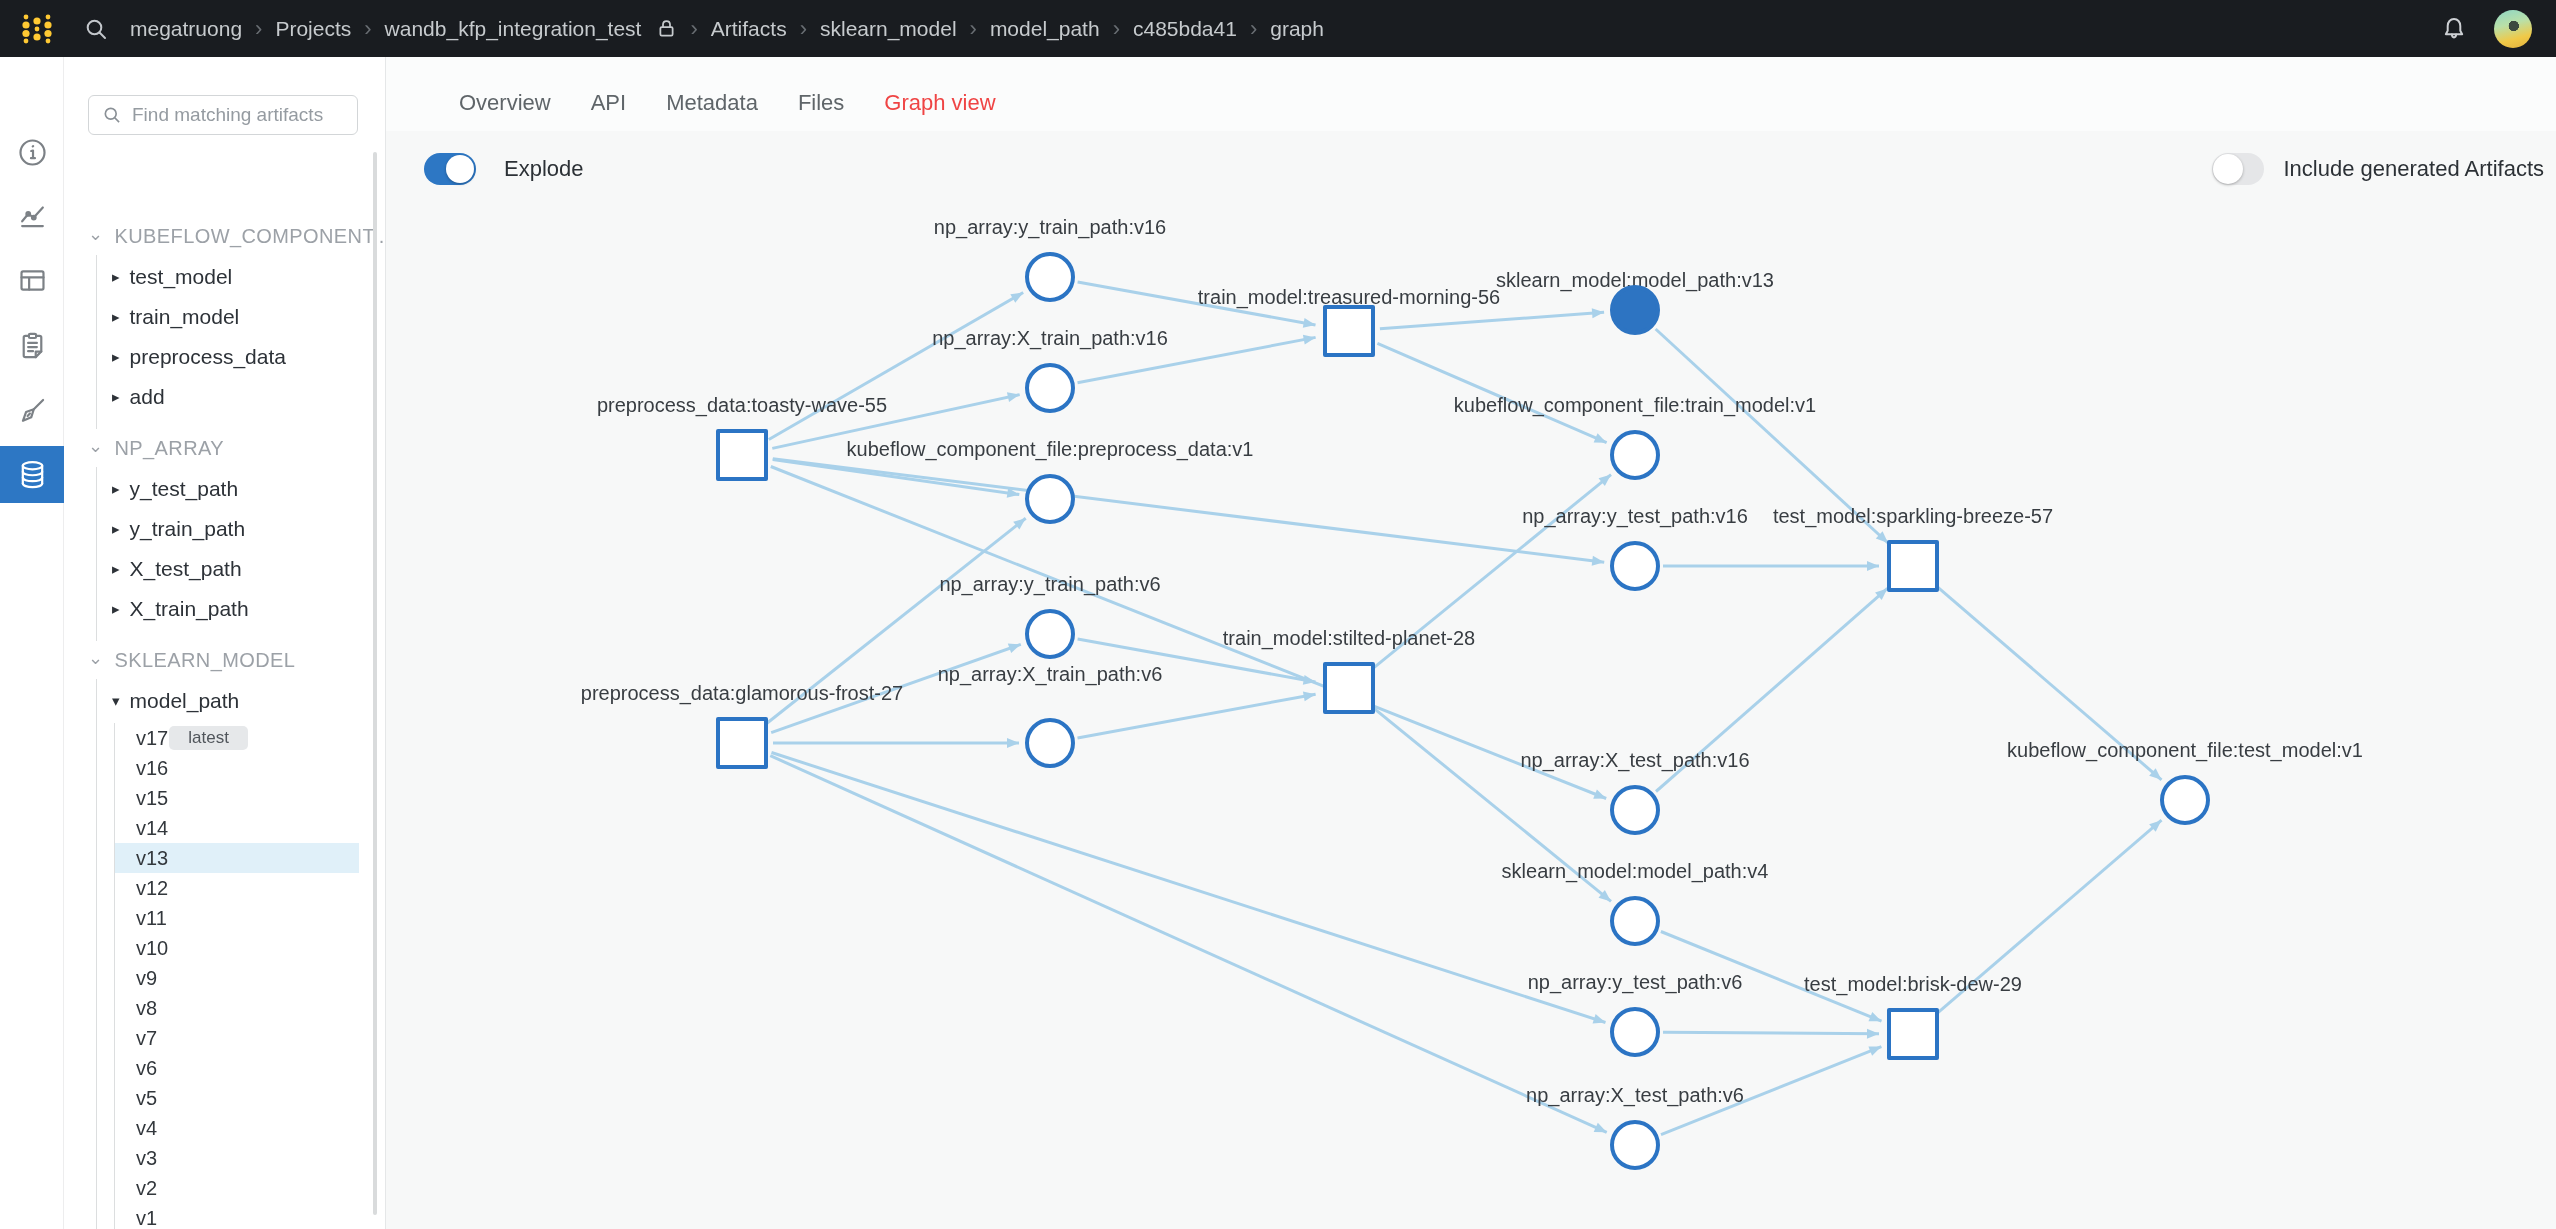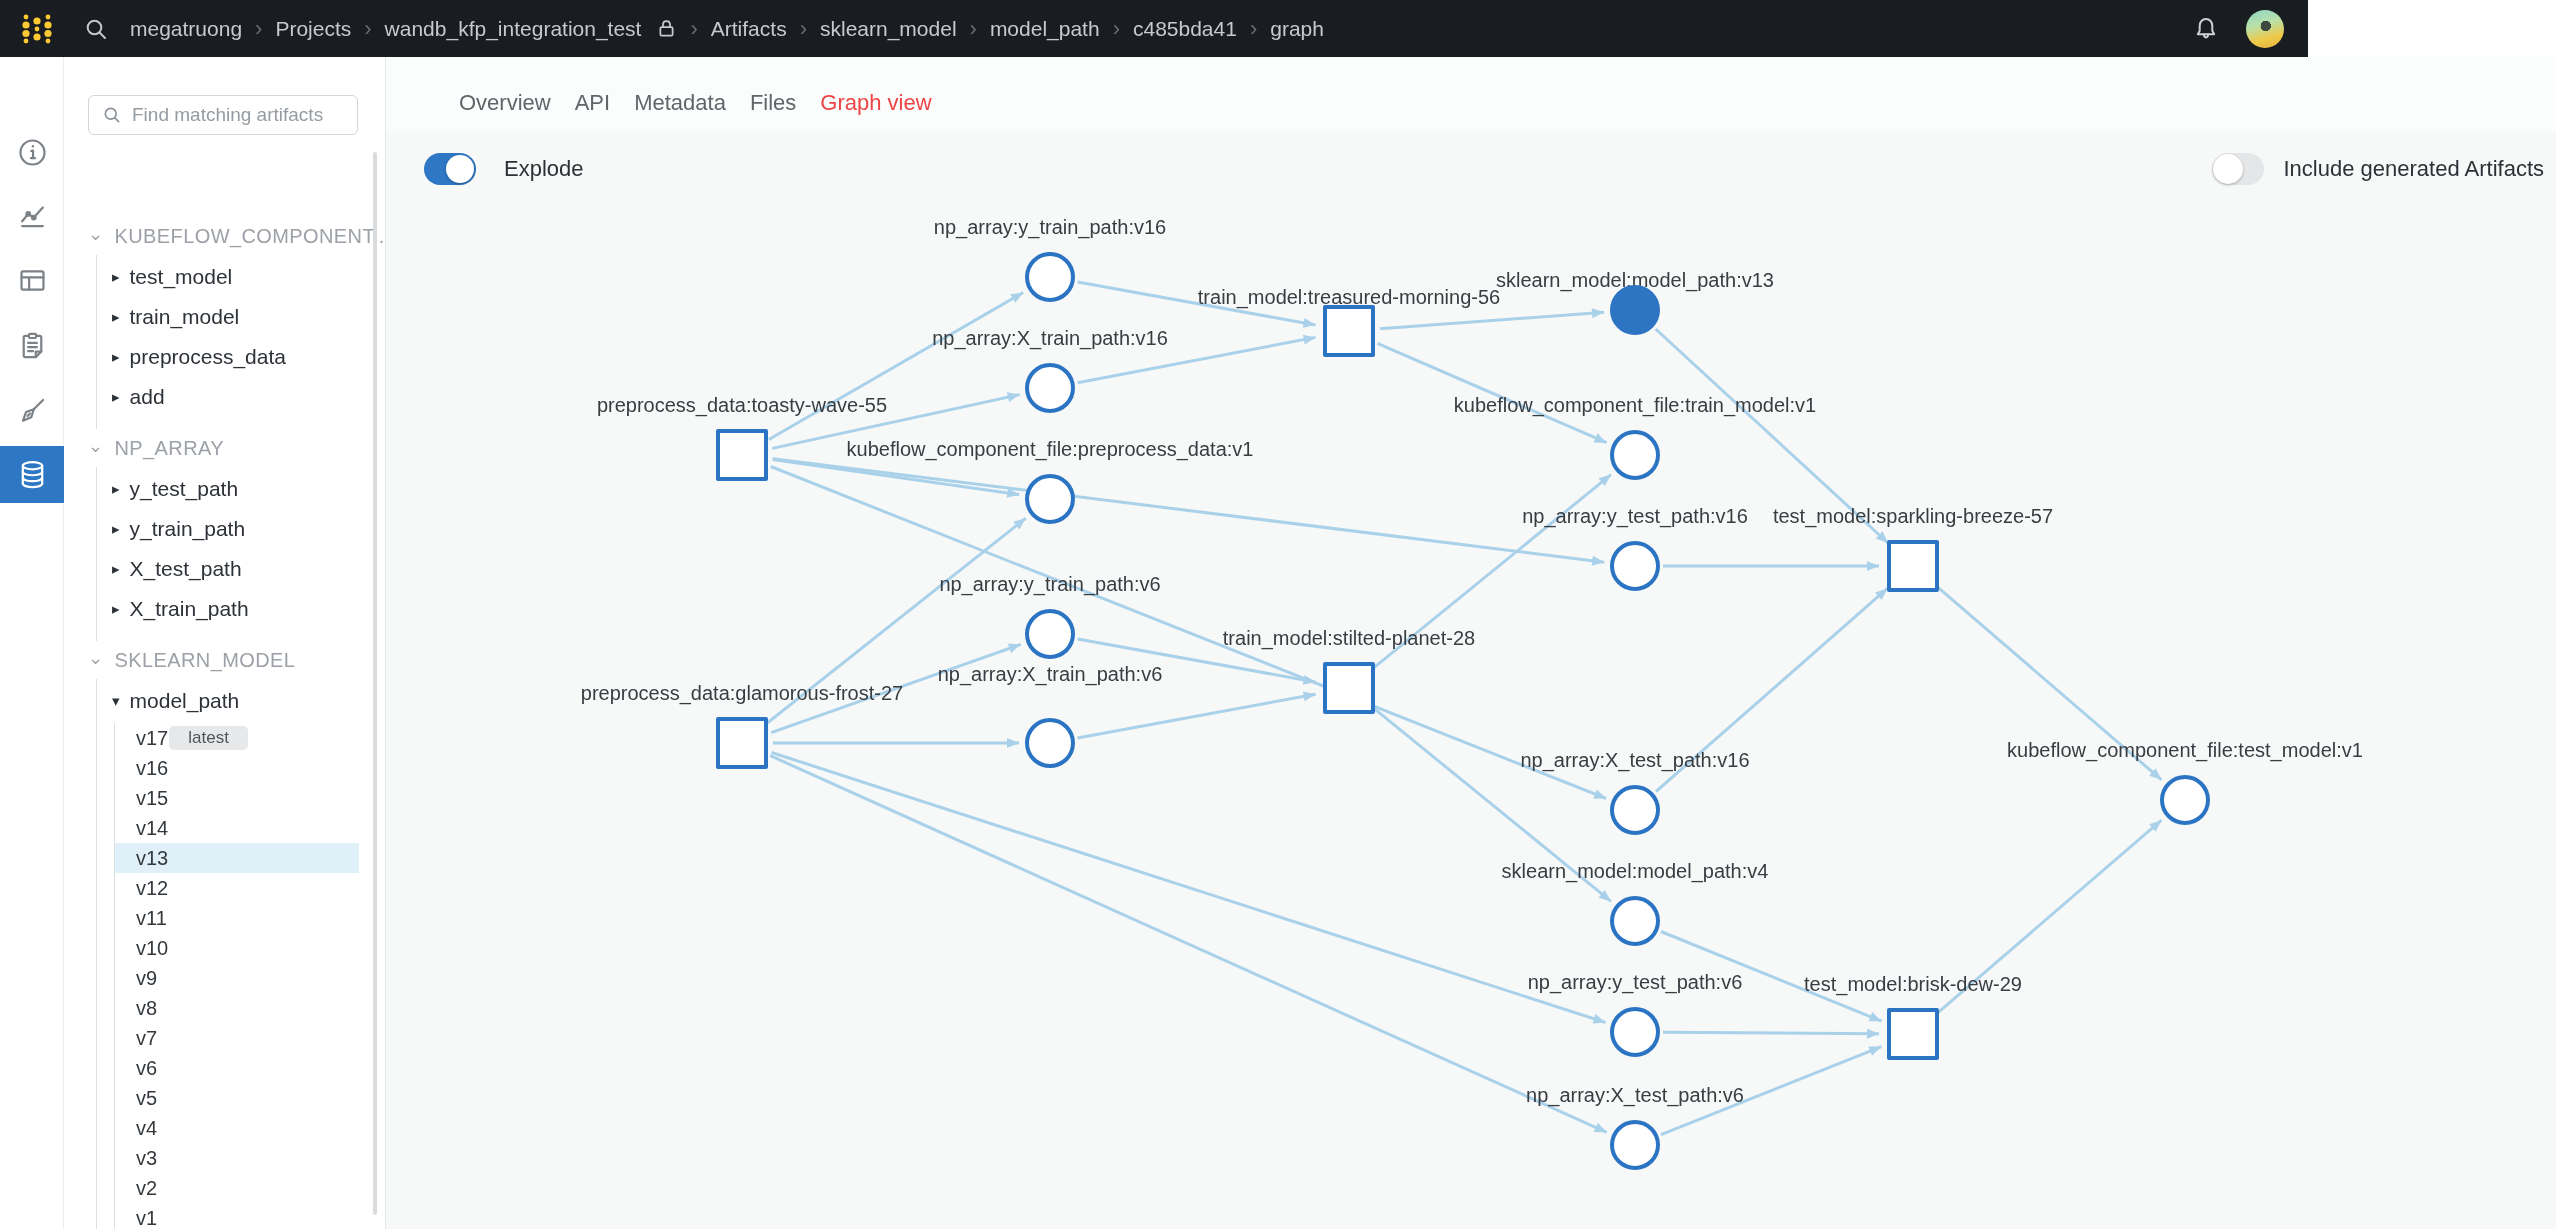--- a/index.html
+++ b/index.html
@@ -1,21 +1,21 @@
 <!DOCTYPE html>
 <html><head>
 <meta charset="utf-8">
 <style>
   * { margin:0; padding:0; box-sizing:border-box; }
   html,body { width:2556px; height:1229px; overflow:hidden; background:#ffffff;
     font-family:"Liberation Sans", sans-serif; }
   .app { position:relative; width:2556px; height:1229px; }
 
   
-  .navbar { position:absolute; left:0; top:0; width:2308px; height:57px;
+  .navbar { position:absolute; left:0; top:0; width:2556px; height:57px;
     background:#191c20; display:flex; align-items:center; }
   .logo { width:34px; height:34px; margin-left:20px; flex:0 0 auto; cursor:pointer; }
   .nav-search { margin-left:30px; width:24px; height:24px; flex:0 0 auto; cursor:pointer; }
   .breadcrumb { display:flex; align-items:center; margin-left:22px; gap:13px;
     font-size:21px; color:#c6cacd; white-space:nowrap; }
   .crumb { cursor:pointer; }
   .crumb-sep { color:#686d72; font-size:22px; }
   .lock-icon { width:21px; height:21px; margin-left:2px; }
   .nav-right { margin-left:auto; display:flex; align-items:center; gap:26px; margin-right:24px; }
   .bell { width:28px; height:28px; cursor:pointer; }
@@ -58,21 +58,21 @@
     font-size:20px; color:#33383d; cursor:pointer; }
   .vrow.selected { background:#e0f0f9; }
   .vbadge { background:#e6e8ea; color:#50555b; border-radius:5px; font-size:17px;
     padding:2px 19px; line-height:1.2; }
   .sb-scroll { position:absolute; right:8px; top:95px; bottom:14px; width:4px;
     border-radius:2px; background:#d9dbdc; cursor:pointer; }
 
   
   .tabbar { position:absolute; left:386px; top:57px; right:0; height:82px;
     background:#fbfcfc; border-bottom:1.5px solid #e3e5e7;
-    display:flex; align-items:center; gap:24px; padding-left:73px; padding-top:10px; }
+    display:flex; align-items:center; gap:40px; padding-left:73px; padding-top:10px; }
   .tab { position:relative; font-size:22px; color:#5f6569; cursor:pointer;
     height:100%; display:flex; align-items:center; }
   .tab.active { color:#ef4444; }
   .tab.active::after { content:""; position:absolute; left:-16px; right:-16px;
     bottom:-1px; height:4px; background:#3677bd; border-radius:2px; }
 
   .graph-area { position:absolute; left:386px; top:131px; right:0; bottom:0;
     background:#f7f8f8; overflow:hidden; }
   #edges { position:absolute; left:0; top:0; pointer-events:none; }
   .gnode { position:absolute; background:#ffffff; border:4px solid #2b74c4; z-index:3; cursor:pointer; }

